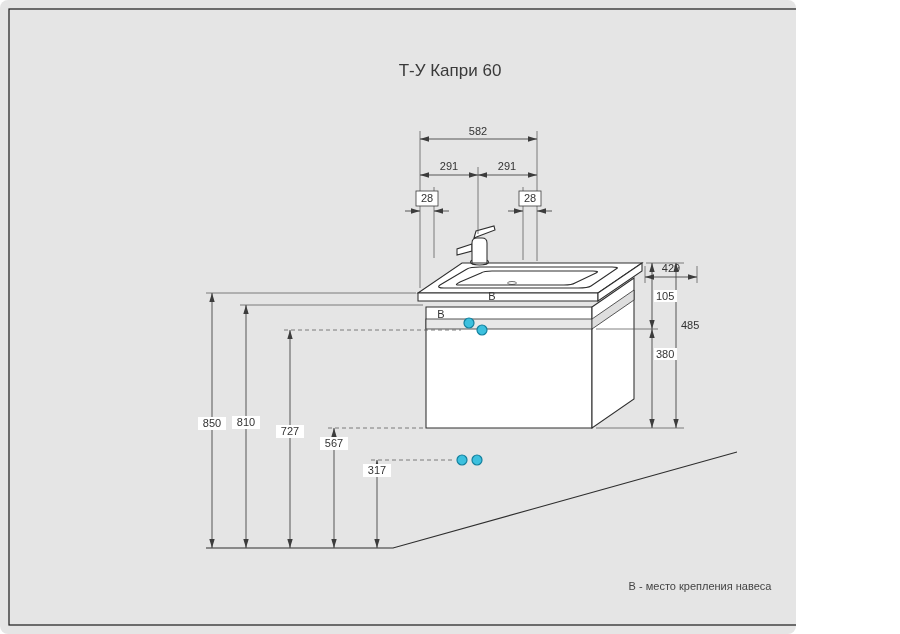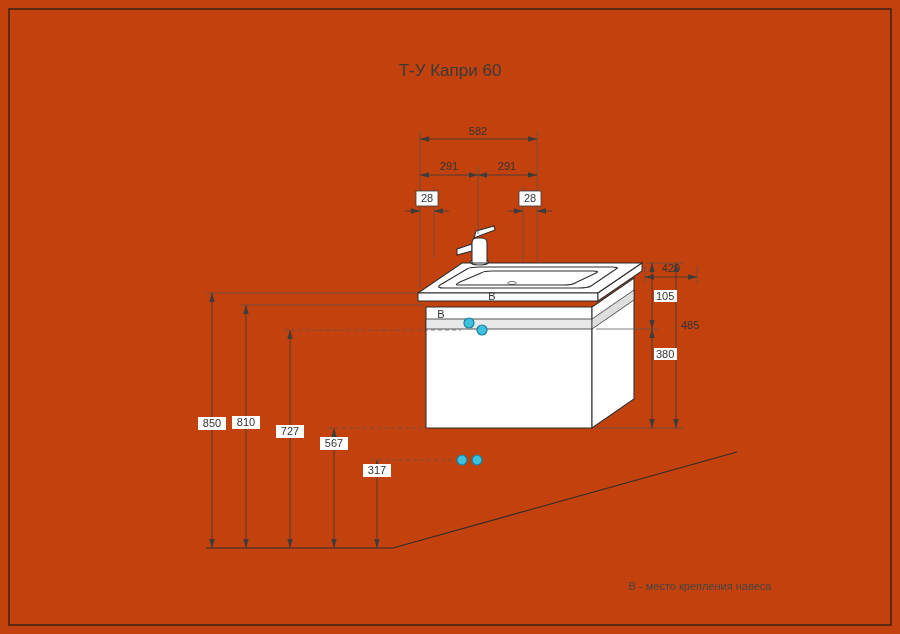--- a/index.html
+++ b/index.html
@@ -1,16 +1,16 @@
 <!DOCTYPE html>
 <html><head>
 <meta charset="utf-8">
 <style>
   html,body{margin:0;padding:0;background:#ffffff;}
-  .page{position:relative;width:900px;height:634px;background:#c2410c;overflow:hidden;}
+  .page{position:relative;width:796px;height:634px;background:#e5e5e5;overflow:hidden;border-radius:8px;}
   svg{display:block;}
   svg text{font-family:"Liberation Sans","DejaVu Sans",sans-serif;font-size:11px;fill:#333;}
   .title-text{font-size:17px;fill:#3a3a3a;}
   .note-text{font-size:11px;fill:#444;}
   .mount-lbl{font-size:11px;fill:#333;}
   .ext{stroke:#555;stroke-width:.75;fill:none;}
   .dashed{stroke-dasharray:4 3;}
   .dim{stroke:#3c3c3c;stroke-width:.85;fill:none;marker-start:url(#arr);marker-end:url(#arr);}
   .dim-e{stroke:#3c3c3c;stroke-width:.85;fill:none;marker-end:url(#arr);}
   .outline{stroke:#2e2e2e;stroke-width:1.05;fill:#ffffff;}

